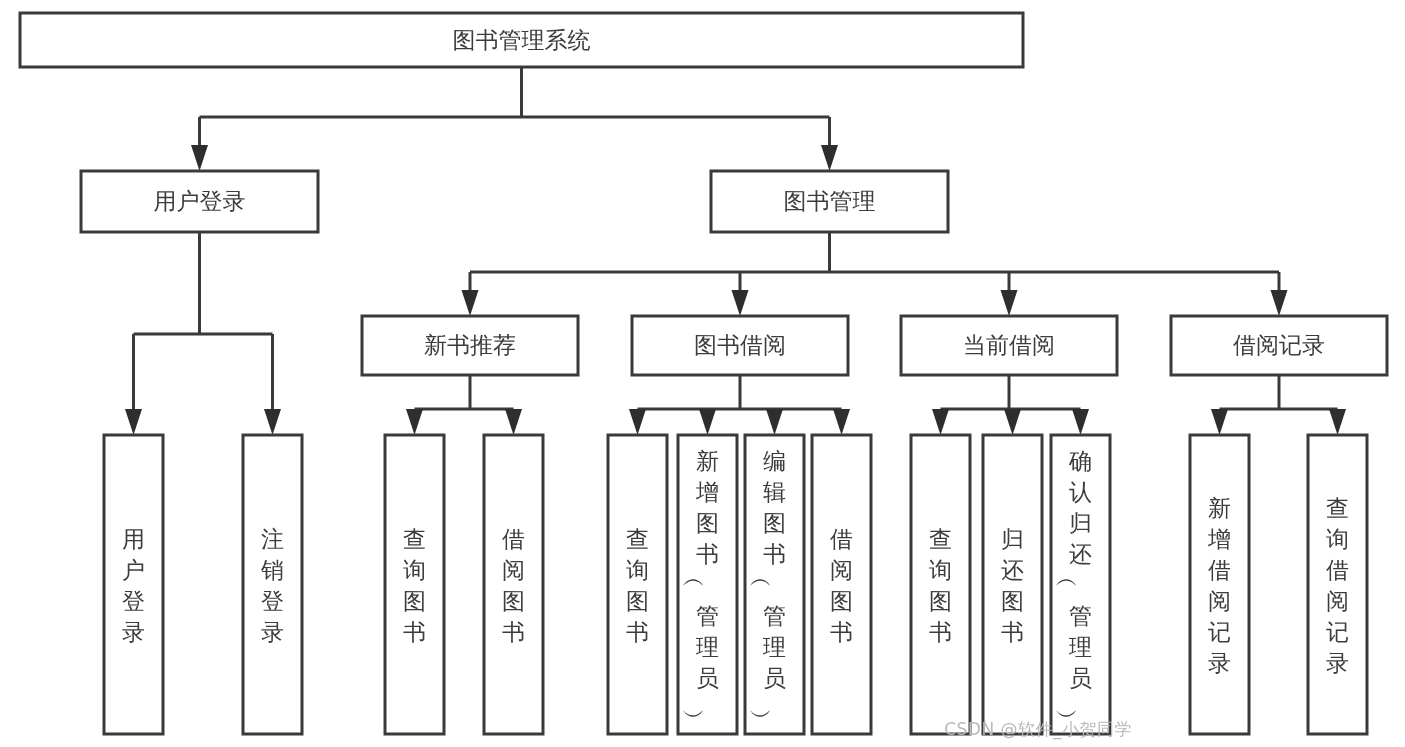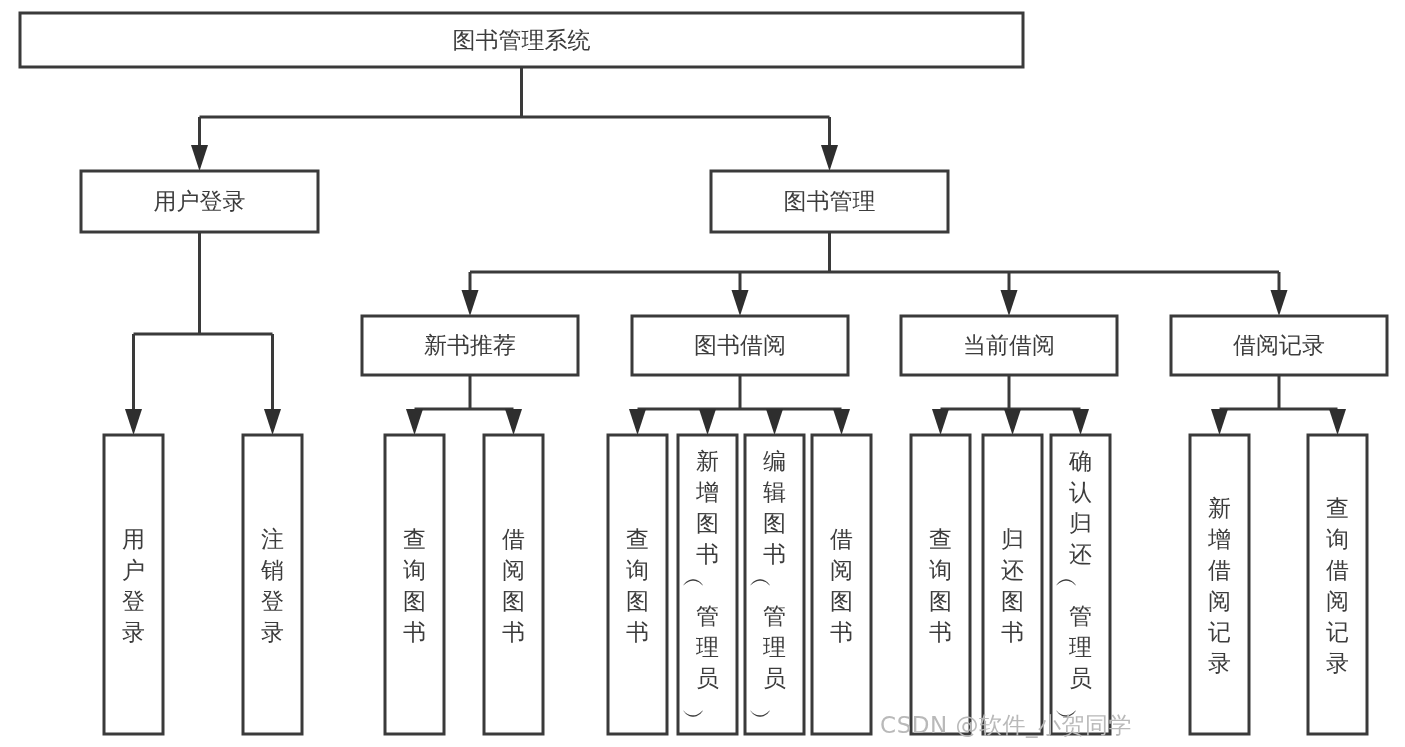--- a/index.html
+++ b/index.html
@@ -52,21 +52,21 @@
     font-family: "DejaVu Sans", "Liberation Sans", sans-serif;
     font-size: 23px;
     fill: #3c3c3c;
     text-anchor: middle;
   }
   .watermark {
     position: absolute;
     right: 12px;
     bottom: 6px;
     font-family: "DejaVu Sans", "Liberation Sans", sans-serif;
-    font-size: 23px;
+    font-size: 17px;
     color: #b9b9b9;
     letter-spacing: 0.5px;
     white-space: nowrap;
     pointer-events: none;
     margin-left: 36px;
   }
 </style>
 </head>
 <body>
 

